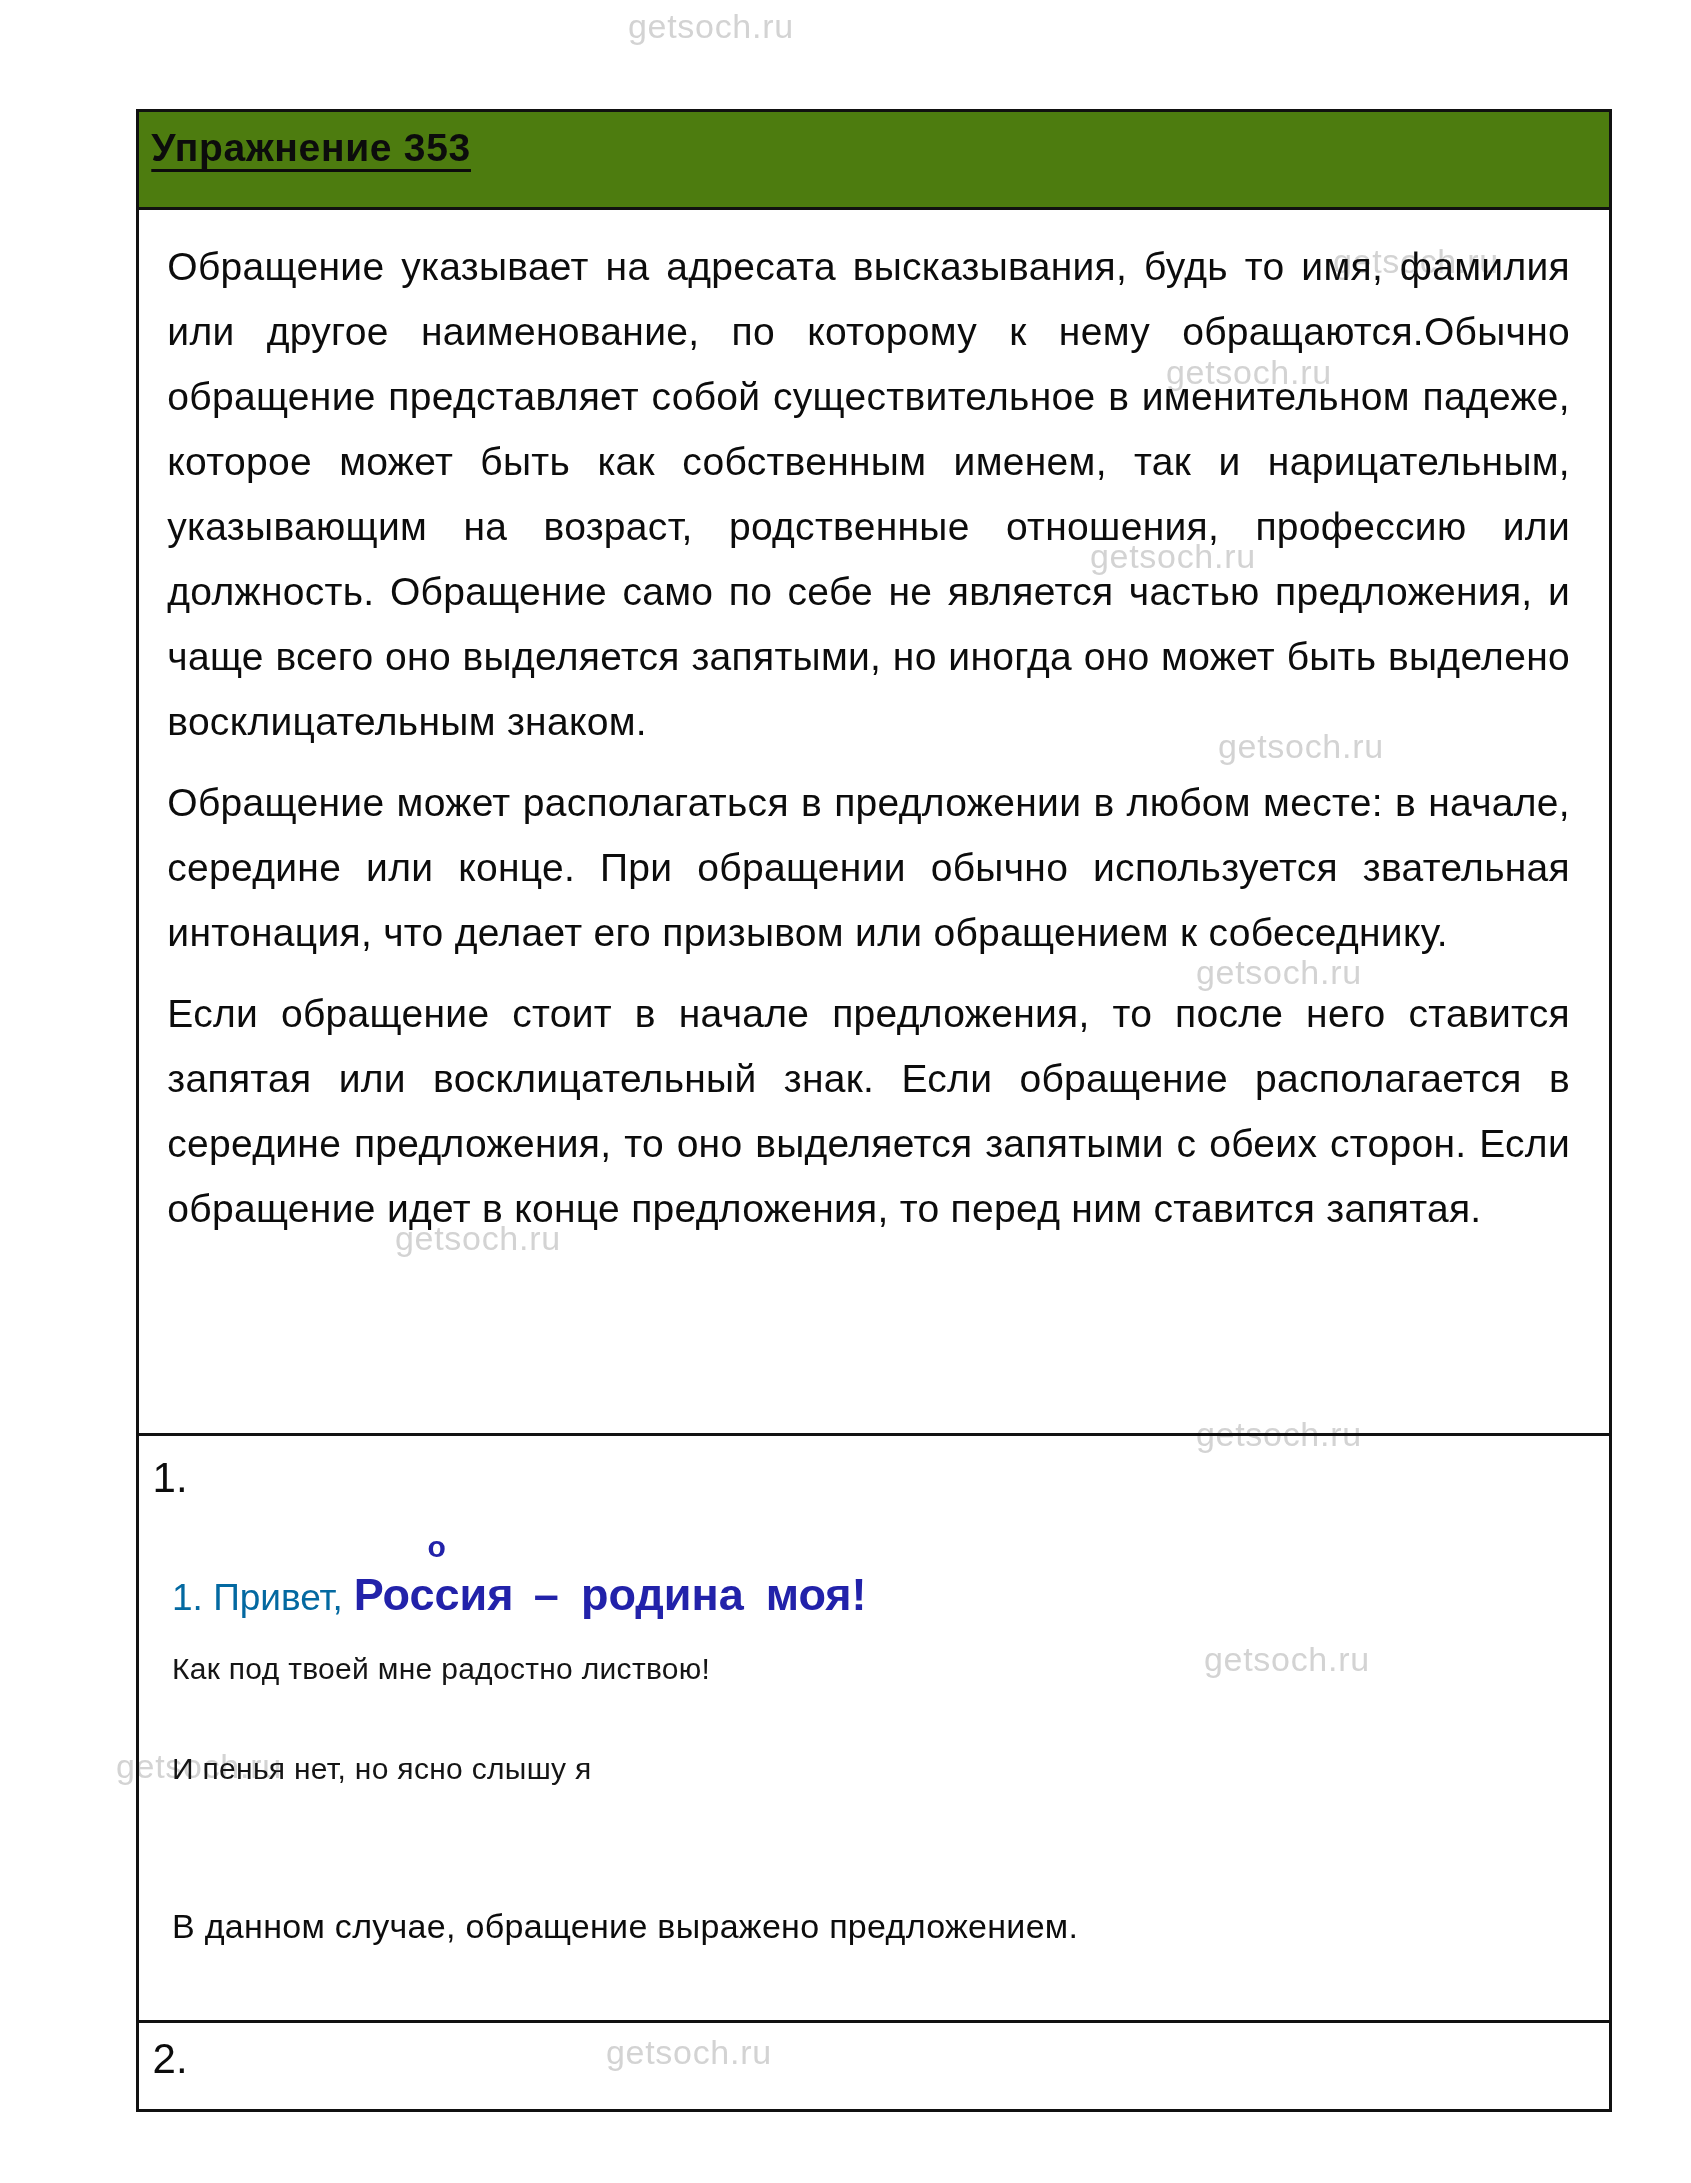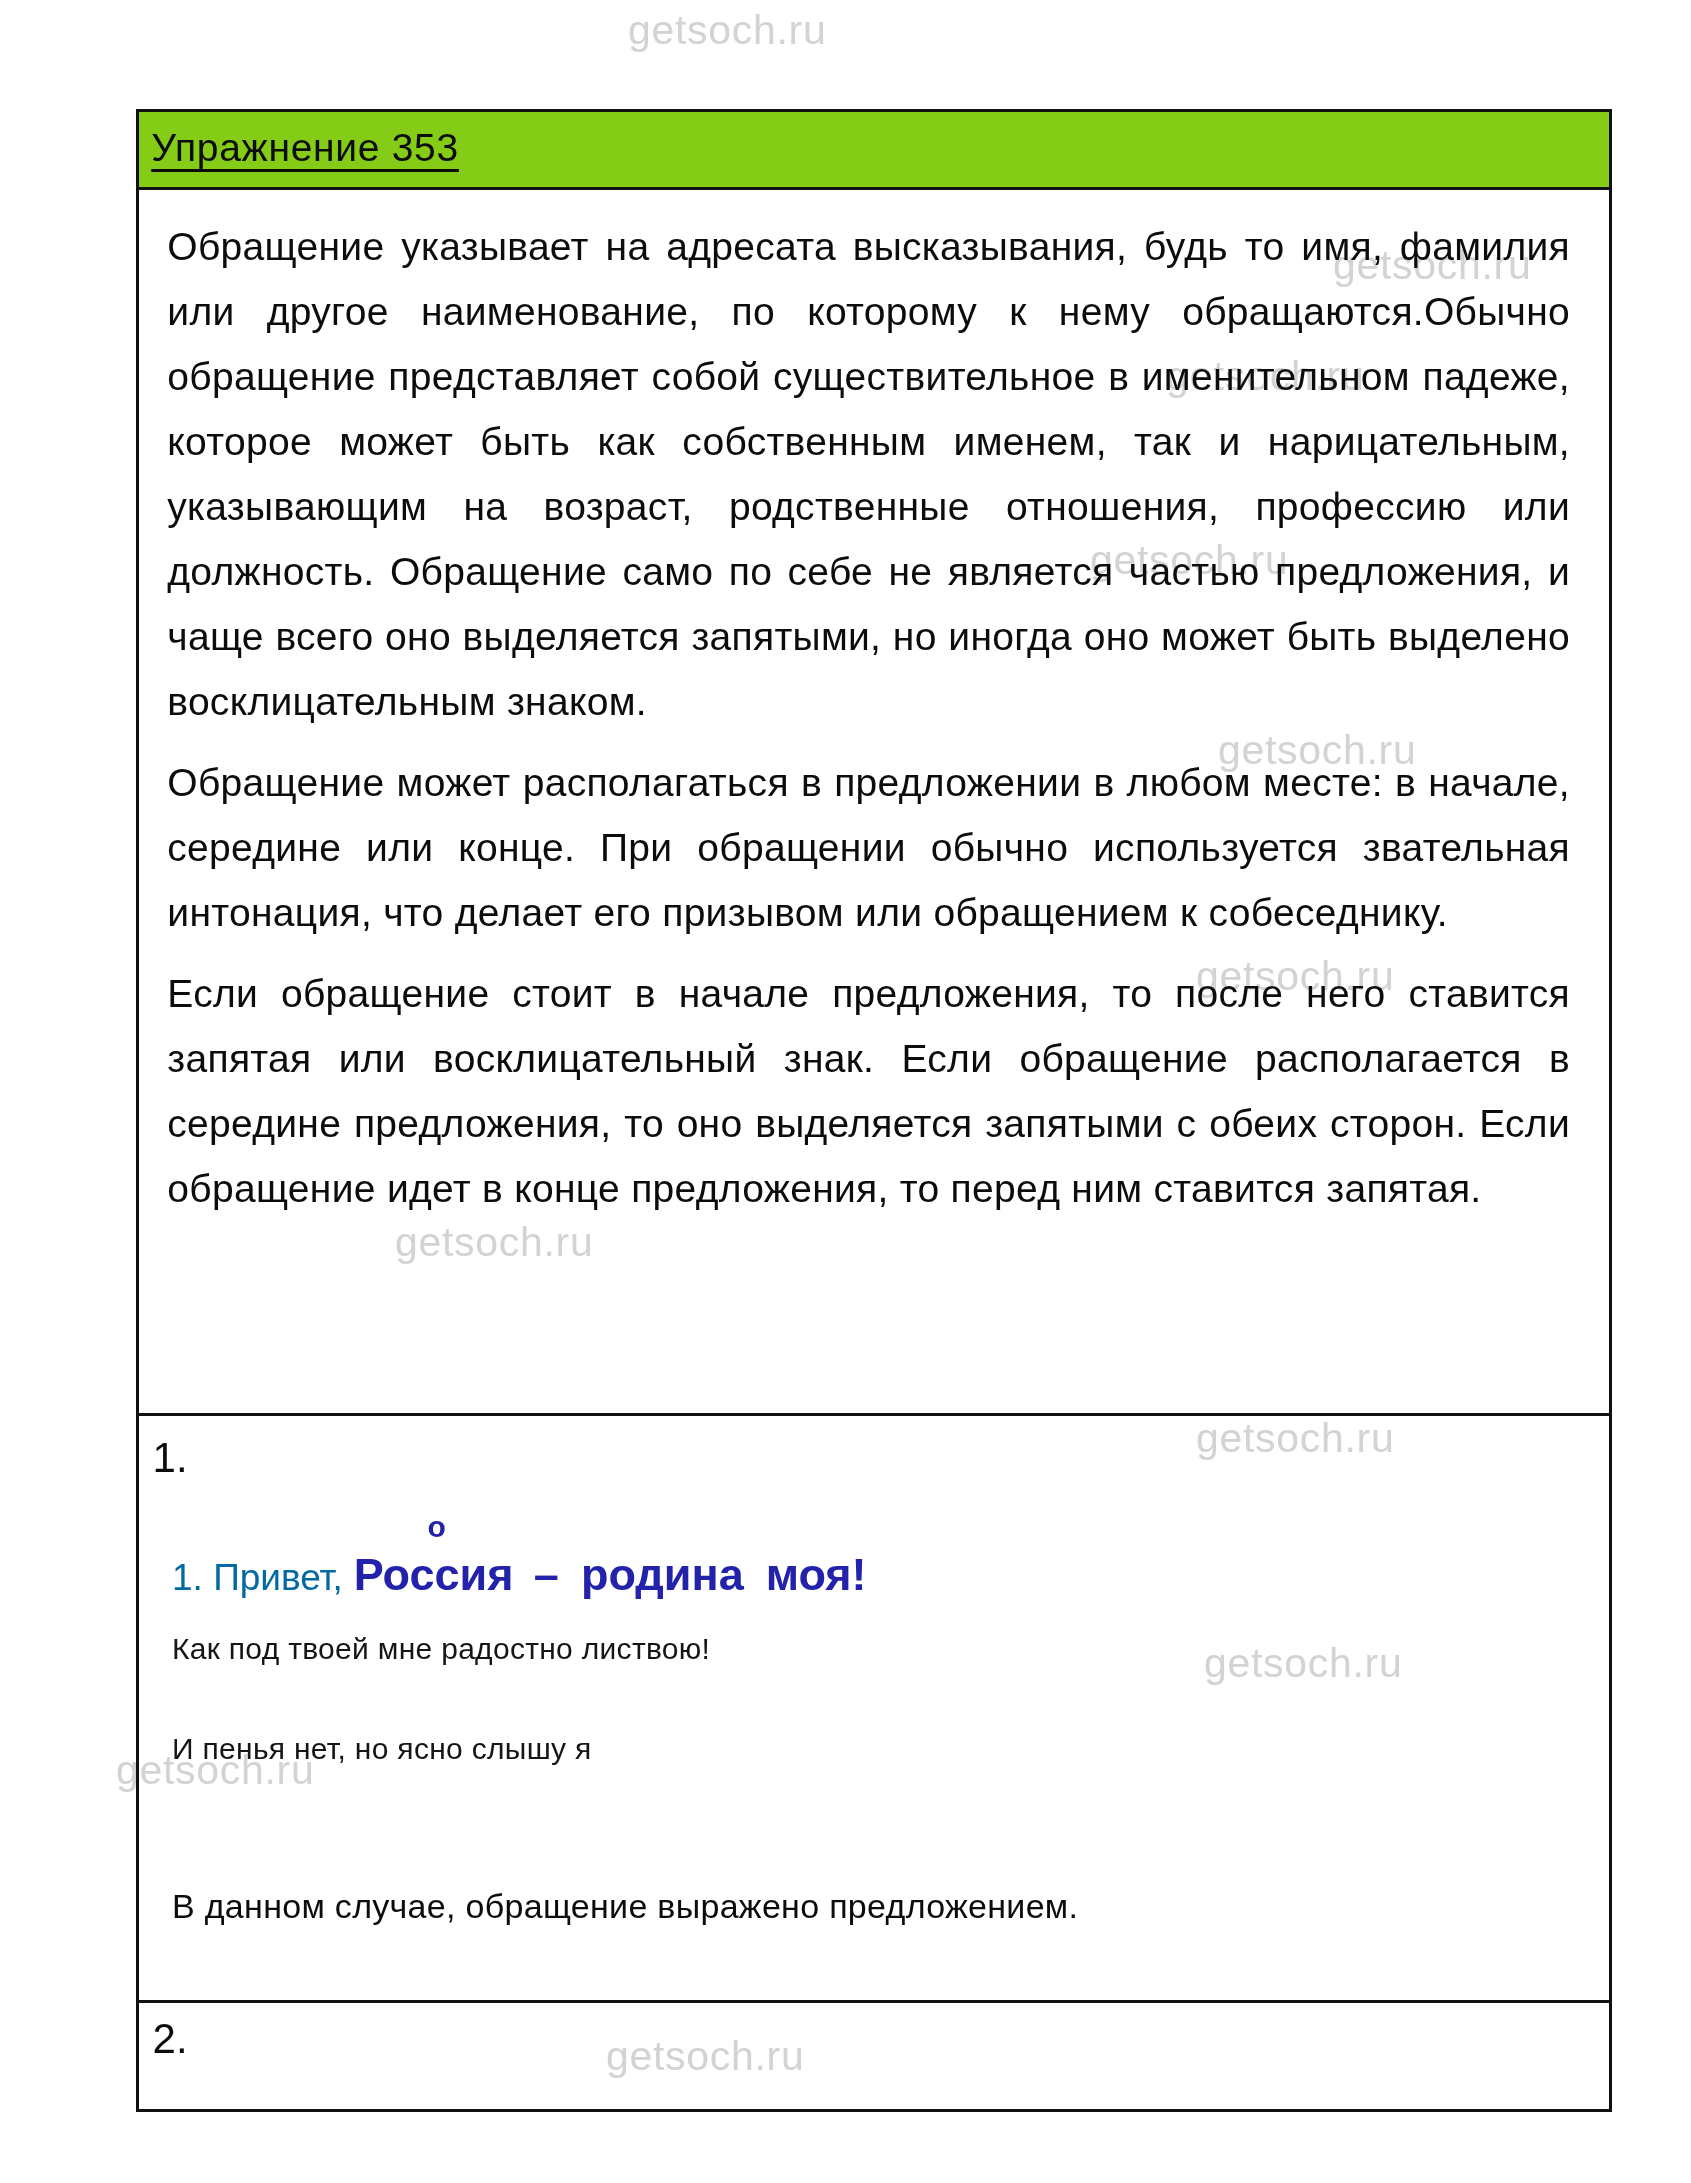--- a/index.html
+++ b/index.html
@@ -7,42 +7,43 @@
     width:1692px;height:2183px;
     background:#ffffff;
     position:relative;
     font-family:"Liberation Sans", sans-serif;
     overflow:hidden;
   }
   
   .wm{
     position:absolute;
     font-family:"Liberation Sans", sans-serif;
-    font-size:41px;
+    font-size:34px;
     color:#d3d3d3;
     z-index:0;
     white-space:nowrap;
     letter-spacing:0.7px;
   }
   
   .doc-table{
     position:absolute;
     left:136px;top:109px;
     width:1476px;height:2003px;
     border:3.4px solid #111111;
     box-sizing:border-box;
     z-index:1;
     background:transparent;
   }
   .row{box-sizing:border-box;}
   .row-header{
-    height:78px;
-    background:#84cc16;
+    height:98px;
+    background:#4d7c0f;
     border-bottom:3.4px solid #111111;
     padding:13.6px 0 0 12.3px;
+    font-weight:bold;
   }
   .title{
     font-size:39px;
     color:#0c0c0c;
     text-decoration:underline;
     text-decoration-thickness:2.7px;
     text-underline-offset:8.2px;
     letter-spacing:0.7px;
   }
   .row-body{

